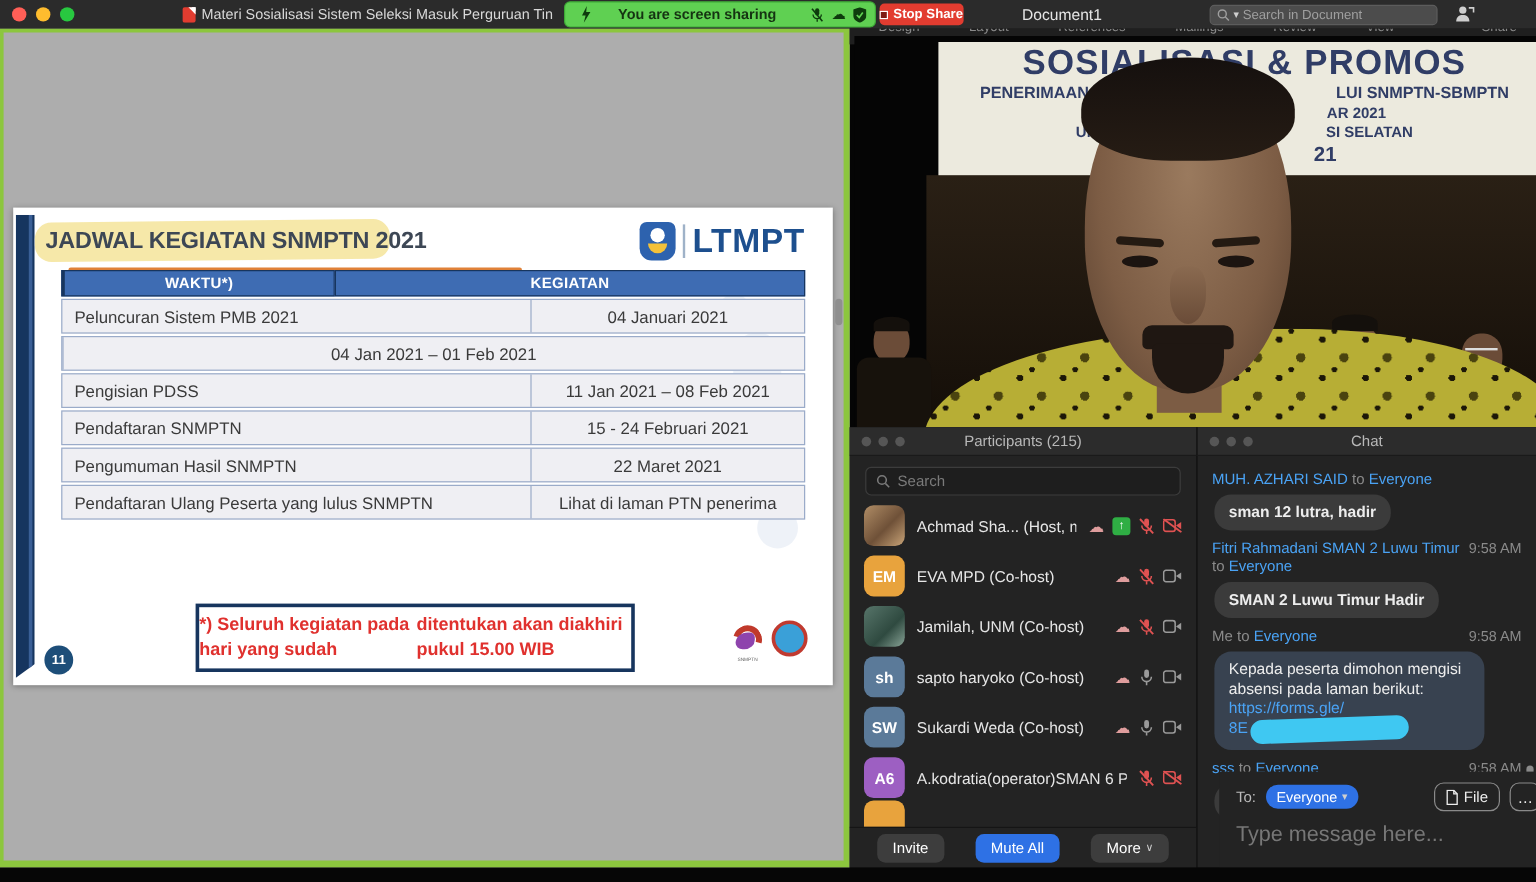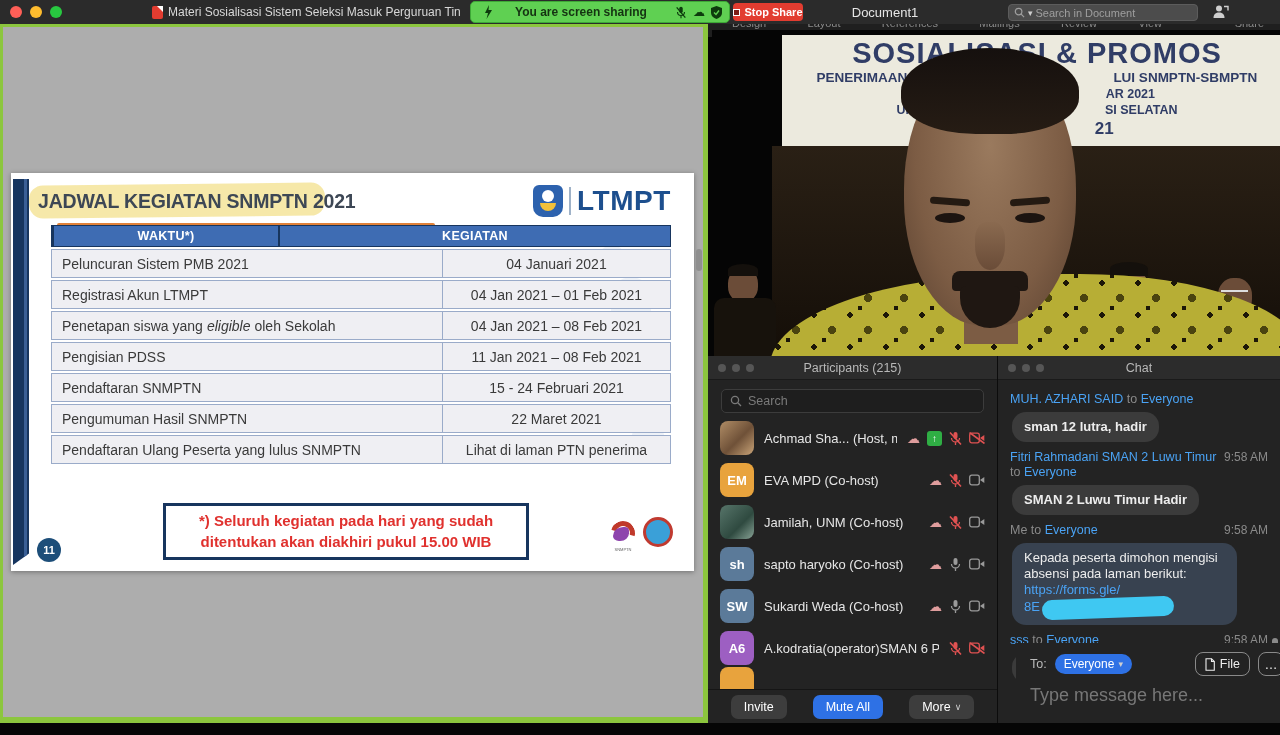--- a/index.html
+++ b/index.html
@@ -48,21 +48,21 @@
   .t-hc{background:#3e6cb3;border:1px solid #17355e;color:#fff;font-size:12.5px;font-weight:bold;display:flex;align-items:center;justify-content:center;letter-spacing:.3px}
   .t-hc.c1{width:392px}
   .t-hc.c2{flex:1;border-left:3px solid #17355e}
   .t-row{display:flex;height:29px;margin-top:2px;background:#efeff3;border:1px solid #9aabc9}
   .t-c1{width:390px;display:flex;align-items:center;padding-left:10px;font-size:14px;color:#3a3a3a}
   .t-c2{flex:1;border-left:1px solid #9aabc9;display:flex;align-items:center;justify-content:center;font-size:14px;color:#3a3a3a}
   .t-c1 i{font-style:italic;margin:0 4px 0 4px}
   .t-c1 i:empty,.t-c1 span:empty{display:none;margin:0}
 
   
-  .footnote{position:absolute;left:152px;top:330px;width:366px;height:57px;border:3px solid #17355e;background:#fff;display:flex;flex-direction:column;align-items:center;justify-content:center;line-height:1.35}
+  .footnote{position:absolute;left:152px;top:330px;width:366px;height:57px;border:3px solid #17355e;background:#fff;display:flex;flex-direction:row;align-items:center;justify-content:center;line-height:1.35}
   .footnote div{color:#e0312e;font-size:15px;font-weight:bold}
   .page-circle{position:absolute;left:26px;top:365px;width:24px;height:24px;border-radius:50%;background:#1d4e79;color:#fff;font-size:11px;font-weight:bold;display:flex;align-items:center;justify-content:center}
   .logo-swoosh{position:absolute;left:598px;top:346px;width:28px;height:28px}
   .logo-swoosh::before{content:"";position:absolute;inset:2px;border-radius:50%;border:5px solid transparent;border-top-color:#c0392b;border-right-color:#c0392b;transform:rotate(-30deg)}
   .logo-swoosh::after{content:"";position:absolute;left:4px;top:8px;width:16px;height:14px;background:#8e44ad;border-radius:70% 30% 60% 40%}
   .swoosh-cap{position:absolute;left:598px;top:374px;width:28px;text-align:center;font-size:4px;color:#666}
   .logo-ring{position:absolute;left:632px;top:344px;width:30px;height:30px;border-radius:50%;background:#3aa0d8;border:3px solid #c03a30}
 
   
   #ribbon{position:absolute;left:708px;top:24px;width:572px;height:13px;background:#1f1f1f;overflow:hidden;color:#8a8a8a;font-size:11px}
@@ -235,32 +235,21 @@
         <div class="t-hc c2">WAKTU*)</div>
         <div class="t-hc c1">KEGIATAN</div>
       </div>
       <div class="t-row">
           <div class="t-c1">
             <span>Peluncuran Sistem PMB 2021</span>
           </div>
           <div class="t-c2">04 Januari 2021</div>
         </div>
         <div class="t-row">
-          <div class="t-c1">
-            <span>Registrasi Akun LTMPT</span>
-          </div>
           <div class="t-c2">04 Jan 2021 – 01 Feb 2021</div>
-        </div>
-        <div class="t-row">
-          <div class="t-c1">
-            <span>Penetapan siswa yang</span>
-            <i>eligible</i>
-            <span>oleh Sekolah</span>
-          </div>
-          <div class="t-c2">04 Jan 2021 – 08 Feb 2021</div>
         </div>
         <div class="t-row">
           <div class="t-c1">
             <span>Pengisian PDSS</span>
           </div>
           <div class="t-c2">11 Jan 2021 – 08 Feb 2021</div>
         </div>
         <div class="t-row">
           <div class="t-c1">
             <span>Pendaftaran SNMPTN</span>

